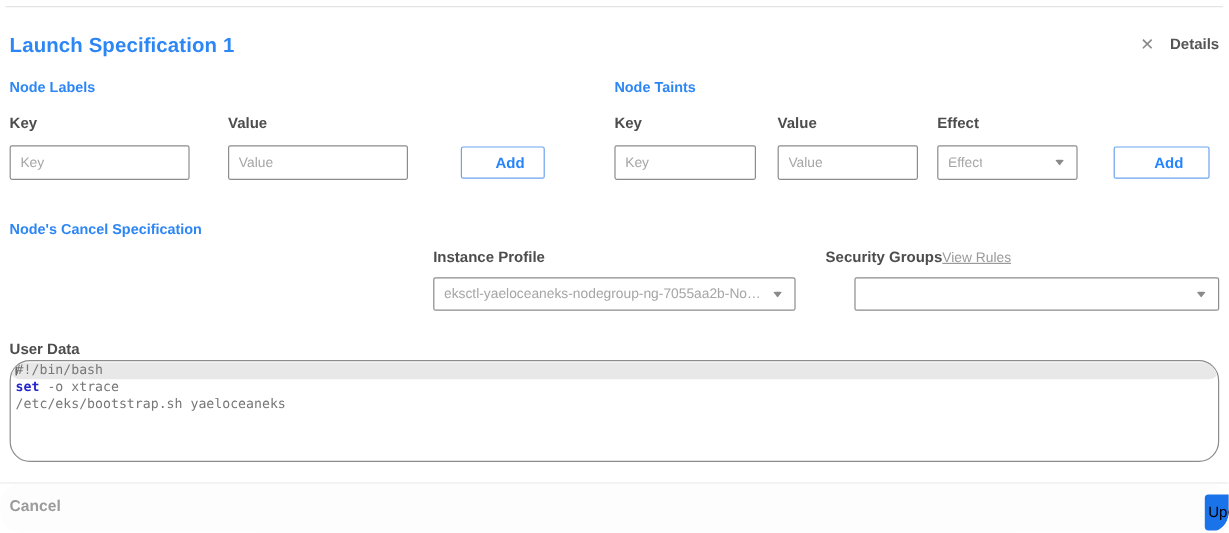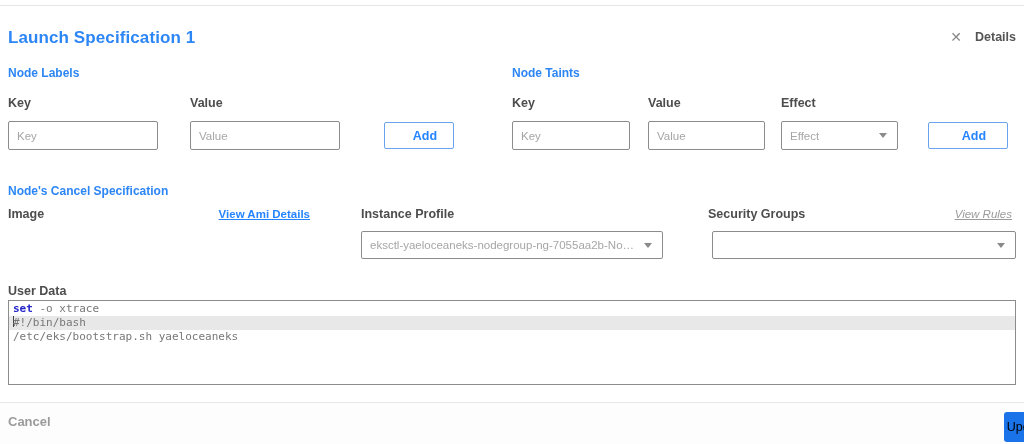--- a/index.html
+++ b/index.html
@@ -1,15 +1,15 @@
 <!DOCTYPE html>
 <html><head>
 <meta charset="utf-8">
 <style>
-  * { box-sizing: border-box; margin: 0; padding: 0; }
+  * { box-sizing: border-box; margin: 0; padding: 0; border-radius: 17px; }
   html, body { background: #ffffff; }
   body { font-family: "Liberation Sans", sans-serif; }
   .page {
     position: relative;
     width: 1024px;
     height: 444px;
     background: #ffffff;
     overflow: hidden;
   }
   .top-divider {
@@ -74,21 +74,20 @@
     border-top: 5px solid #8a8a8a;
   }
 
   .link-blue {
     font-size: 11.5px; color: #2684ff; text-decoration: underline; font-weight: 600;
     cursor: pointer;
   }
   .link-gray {
     font-size: 11.5px; color: #9a9a9a; text-decoration: underline;
     cursor: pointer;
-    font-style: italic;
   }
 
   .code-box {
     position: absolute; left: 8px; top: 300px; width: 1008px; height: 85px;
     border: 1px solid #8c8c8c; background: #fff;
     font-family: "DejaVu Sans Mono", "Liberation Mono", monospace;
     font-size: 11px; line-height: 14px; color: #777777;
     padding-top: 1px;
     overflow: hidden;
     cursor: text;
@@ -150,44 +149,40 @@
   <input class="text-input" style="left: 512px; width: 118px;" placeholder="Key">
   <input class="text-input" style="left: 648px; width: 117px;" placeholder="Value">
   <div class="select-box" style="left:781px; top:121px; width:117px; height:29px;">
     <span class="select-text">Effect</span>
     <span class="caret"></span>
   </div>
   <button class="add-btn" style="left:928px; width:80px;">Add</button>
 
   <div class="section-title" style="left:8px; top:184px;">Node's Cancel Specification</div>
 
-  <div style="position:absolute; left:8px; top:207px; width:302px; display:flex; justify-content:space-between; align-items:baseline;">
-    <span class="field-label" style="position:static;">Image</span>
-    <span class="link-blue">View Ami Details</span>
-  </div>
 
   <div class="field-label" style="left:361px; top:207px;">Instance Profile</div>
   <div class="select-box" style="left:361px; top:231px; width:302px;">
     <span class="select-text">eksctl-yaeloceaneks-nodegroup-ng-7055aa2b-NodeInstanceProfile-...</span>
     <span class="caret"></span>
   </div>
 
-  <div style="position:absolute; left:708px; top:207px; width:304px; display:flex; justify-content:space-between; align-items:baseline;">
+  <div style="position:absolute; left:688px; top:207px; width:304px; display:flex; justify-content:flex-start; align-items:baseline;">
     <span class="field-label" style="position:static;">Security Groups</span>
     <span class="link-gray">View Rules</span>
   </div>
   <div class="select-box" style="left:712px; top:231px; width:304px;">
     <span class="select-text"></span>
     <span class="caret"></span>
   </div>
 
   <div class="field-label" style="left:8px; top:284px;">User Data</div>
   <div class="code-box">
+    <div class="code-line hl"><span class="cursor-bar"></span><span>#!/bin/bash</span></div>
     <div class="code-line"><span class="code-kw">set</span><span> -o xtrace</span></div>
-    <div class="code-line hl"><span class="cursor-bar"></span><span>#!/bin/bash</span></div>
     <div class="code-line">/etc/eks/bootstrap.sh yaeloceaneks</div>
   </div>
 
   <div class="footer-bg"></div>
   <div class="footer-divider"></div>
   <div class="cancel-label">Cancel</div>
   <button class="update-btn">Update</button>
 
 </div>
 

